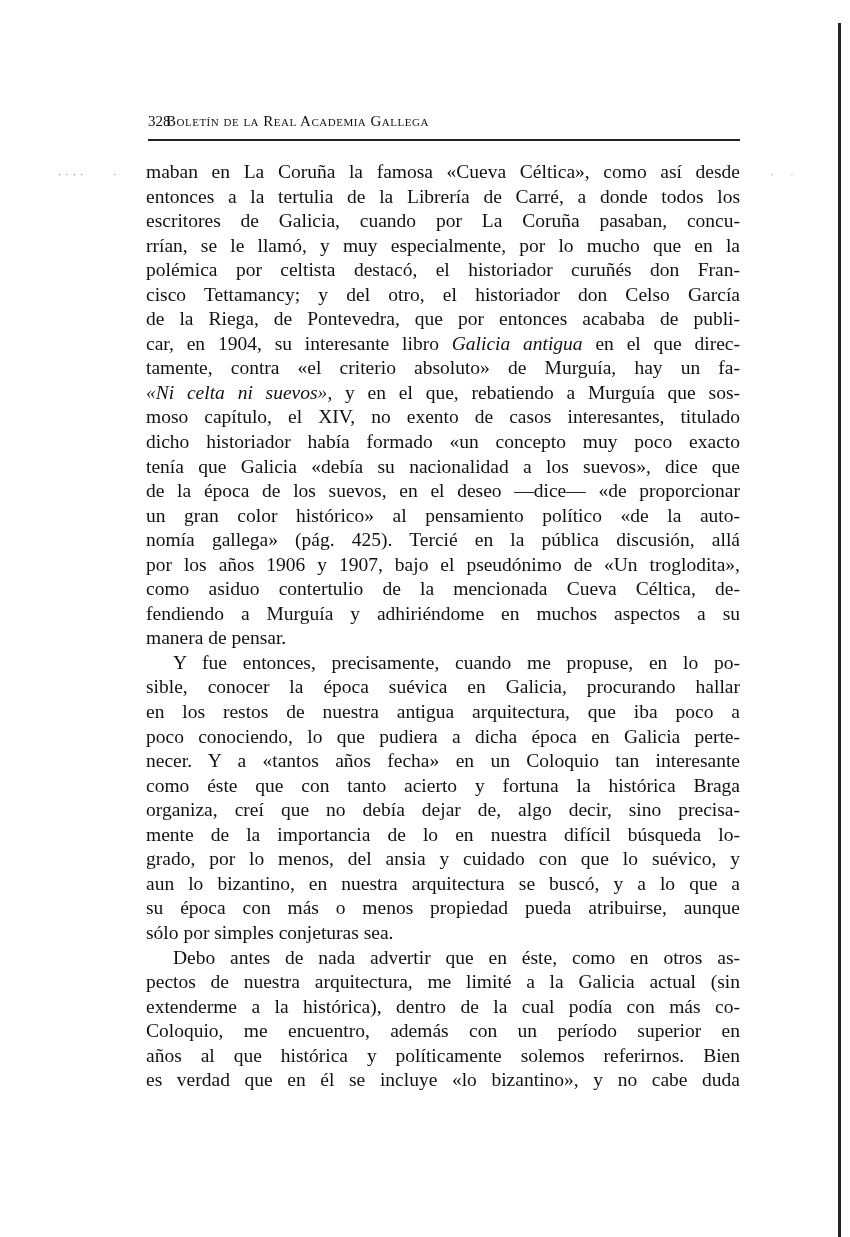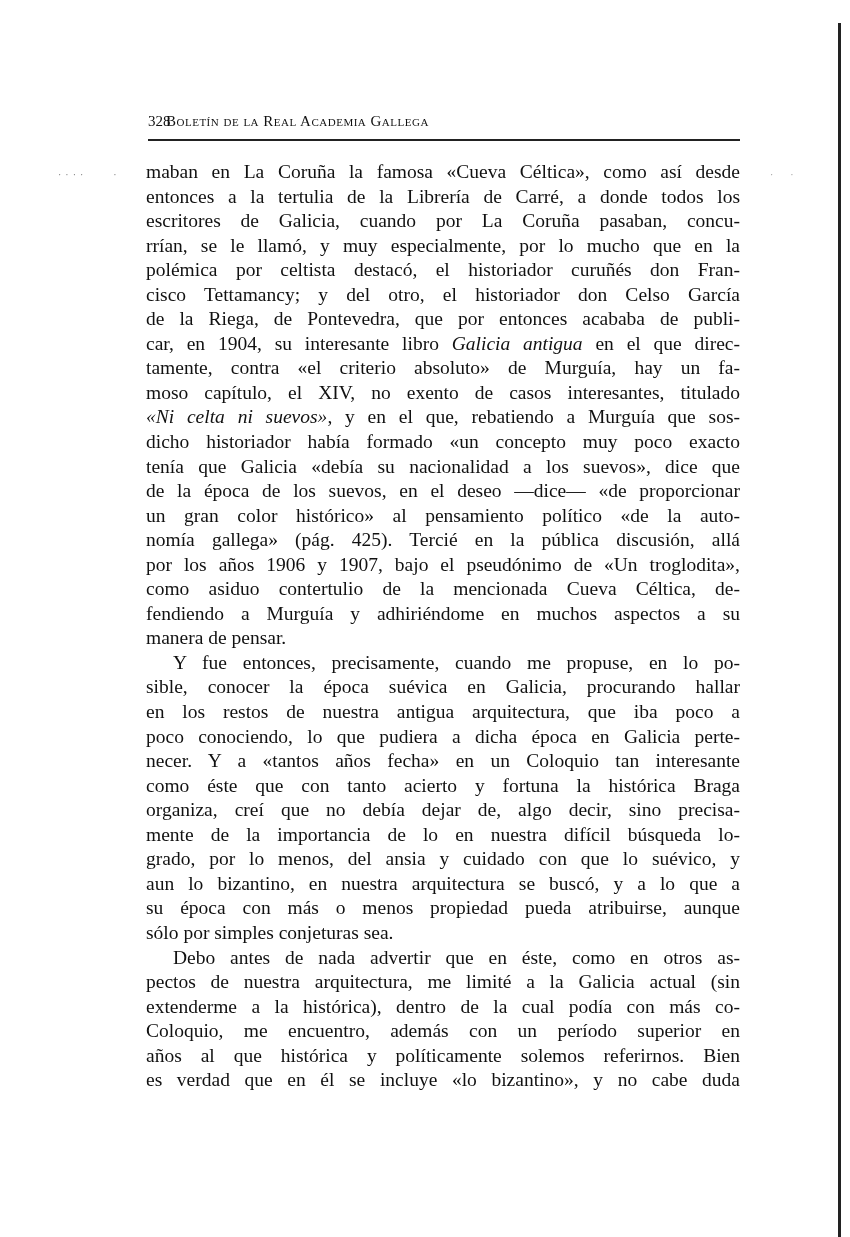--- a/index.html
+++ b/index.html
@@ -126,22 +126,22 @@
   <div class="body-text" id="body-text">
       <div class="line">maban en La Coruña la famosa «Cueva Céltica», como así desde</div>
       <div class="line">entonces a la tertulia de la Librería de Carré, a donde todos los</div>
       <div class="line">escritores de Galicia, cuando por La Coruña pasaban, concu-</div>
       <div class="line">rrían, se le llamó, y muy especialmente, por lo mucho que en la</div>
       <div class="line">polémica por celtista destacó, el historiador curuñés don Fran-</div>
       <div class="line">cisco Tettamancy; y del otro, el historiador don Celso García</div>
       <div class="line">de la Riega, de Pontevedra, que por entonces acababa de publi-</div>
       <div class="line"><span>car, en 1904, su interesante libro </span><i>Galicia antigua</i><span> en el que direc-</span></div>
       <div class="line">tamente, contra «el criterio absoluto» de Murguía, hay un fa-</div>
+      <div class="line"><span></span><i>«Ni celta ni suevos»</i><span>, y en el que, rebatiendo a Murguía que sos-</span></div>
       <div class="line">moso capítulo, el XIV, no exento de casos interesantes, titulado</div>
-      <div class="line"><span></span><i>«Ni celta ni suevos»</i><span>, y en el que, rebatiendo a Murguía que sos-</span></div>
       <div class="line">dicho historiador había formado «un concepto muy poco exacto</div>
       <div class="line">tenía que Galicia «debía su nacionalidad a los suevos», dice que</div>
       <div class="line">de la época de los suevos, en el deseo —dice— «de proporcionar</div>
       <div class="line">un gran color histórico» al pensamiento político «de la auto-</div>
       <div class="line">nomía gallega» (pág. 425). Tercié en la pública discusión, allá</div>
       <div class="line">por los años 1906 y 1907, bajo el pseudónimo de «Un troglodita»,</div>
       <div class="line">como asiduo contertulio de la mencionada Cueva Céltica, de-</div>
       <div class="line">fendiendo a Murguía y adhiriéndome en muchos aspectos a su</div>
       <div class="line last">manera de pensar.</div>
       <div class="line indent">Y fue entonces, precisamente, cuando me propuse, en lo po-</div>

